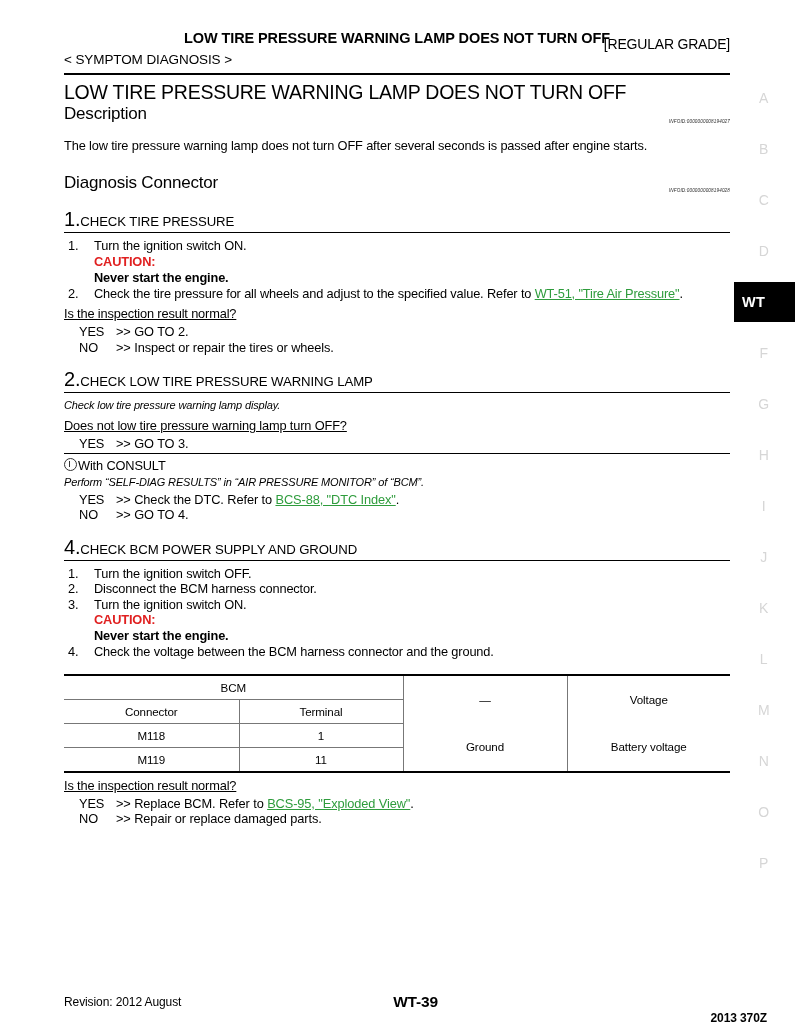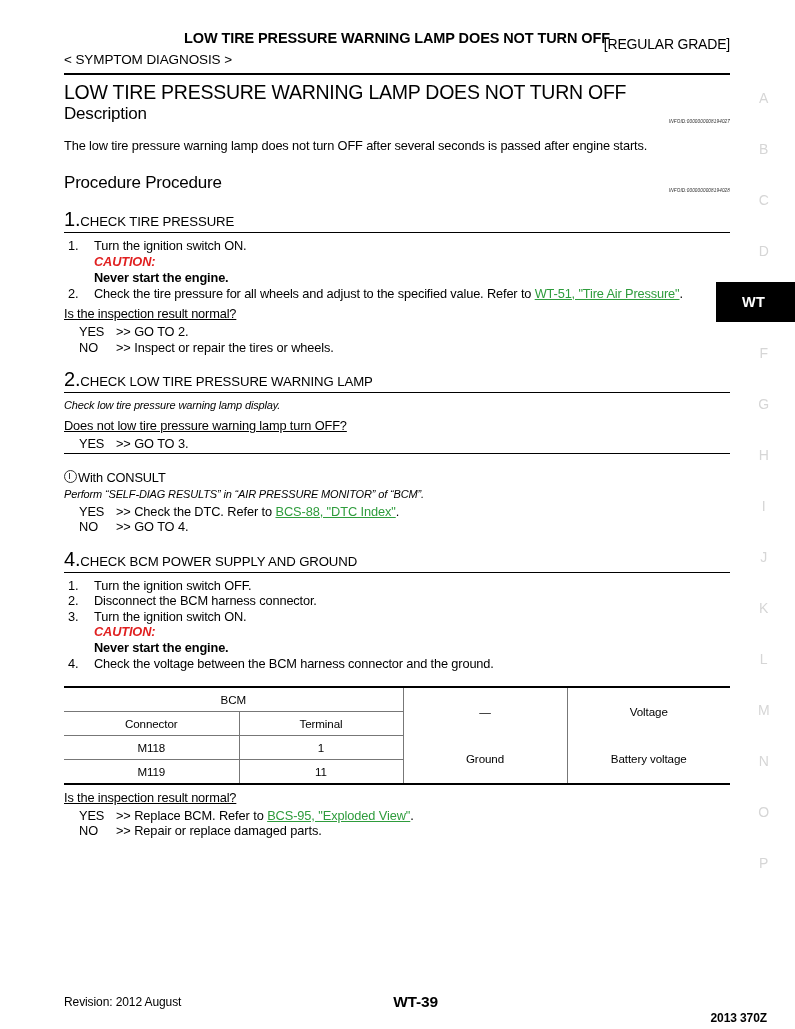--- a/index.html
+++ b/index.html
@@ -41,21 +41,21 @@
     font-size: 14px;
     color: #d6d6d6;
     letter-spacing: 0.5px;
   }
   .index-item.active {
     background: #000000;
     color: #ffffff;
     font-weight: bold;
     font-size: 14.5px;
     text-align: left;
-    padding-left: 26px;
+    padding-left: 8px;
     width: 53px;
     height: 40px;
     line-height: 40px;
     letter-spacing: 0.2px;
   }
 
   
   .content {
     position: absolute;
     left: 64px;
@@ -161,21 +161,20 @@
   .olist li .marker {
     position: absolute;
     left: 4px;
     top: 0;
   }
   .caution {
     color: #e02020;
     font-weight: bold;
     font-size: 12.8px;
     line-height: 16px;
-    font-style: italic;
   }
   .strong-line {
     font-weight: bold;
     font-size: 12.8px;
     line-height: 16px;
   }
 
   .plain-line {
     font-size: 11px;
     line-height: 16px;
@@ -208,21 +207,21 @@
     box-sizing: border-box;
   }
 
   .link {
     color: #2e9c3c;
     text-decoration: underline;
   }
 
   .consult-line {
     font-size: 12.8px;
-    margin-top: 16px;
+    margin-top: 4px;
     line-height: 16px;
     letter-spacing: -0.15px;
   }
   .consult-icon {
     display: inline-block;
     width: 11px;
     height: 11px;
     border: 1.1px solid #333;
     border-radius: 50%;
     position: relative;
@@ -325,21 +324,21 @@
 
     <div class="page-heading">LOW TIRE PRESSURE WARNING LAMP DOES NOT TURN OFF</div>
 
     <div class="sec-head">
       <span class="sec-title">Description</span>
       <span class="infoid">INFOID:0000000008194027</span>
     </div>
     <div class="body-text">The low tire pressure warning lamp does not turn OFF after several seconds is passed after engine starts.</div>
 
     <div class="sec-head" style="margin-top:20px;">
-      <span class="sec-title">Procedure Procedure</span>
+      <span class="sec-title">Diagnosis Connector</span>
       <span class="infoid">INFOID:0000000008194028</span>
     </div>
 
     <div id="steps-host">
         <div class="step-head"><span class="step-num">1.</span><span class="step-label">CHECK TIRE PRESSURE</span></div>
         <div class="rule-thin"></div>
         <ul class="olist">
           <li><span class="marker">1.</span><span>Turn the ignition switch ON.</span></li>
           <li>
             <div class="caution">CAUTION:</div>

